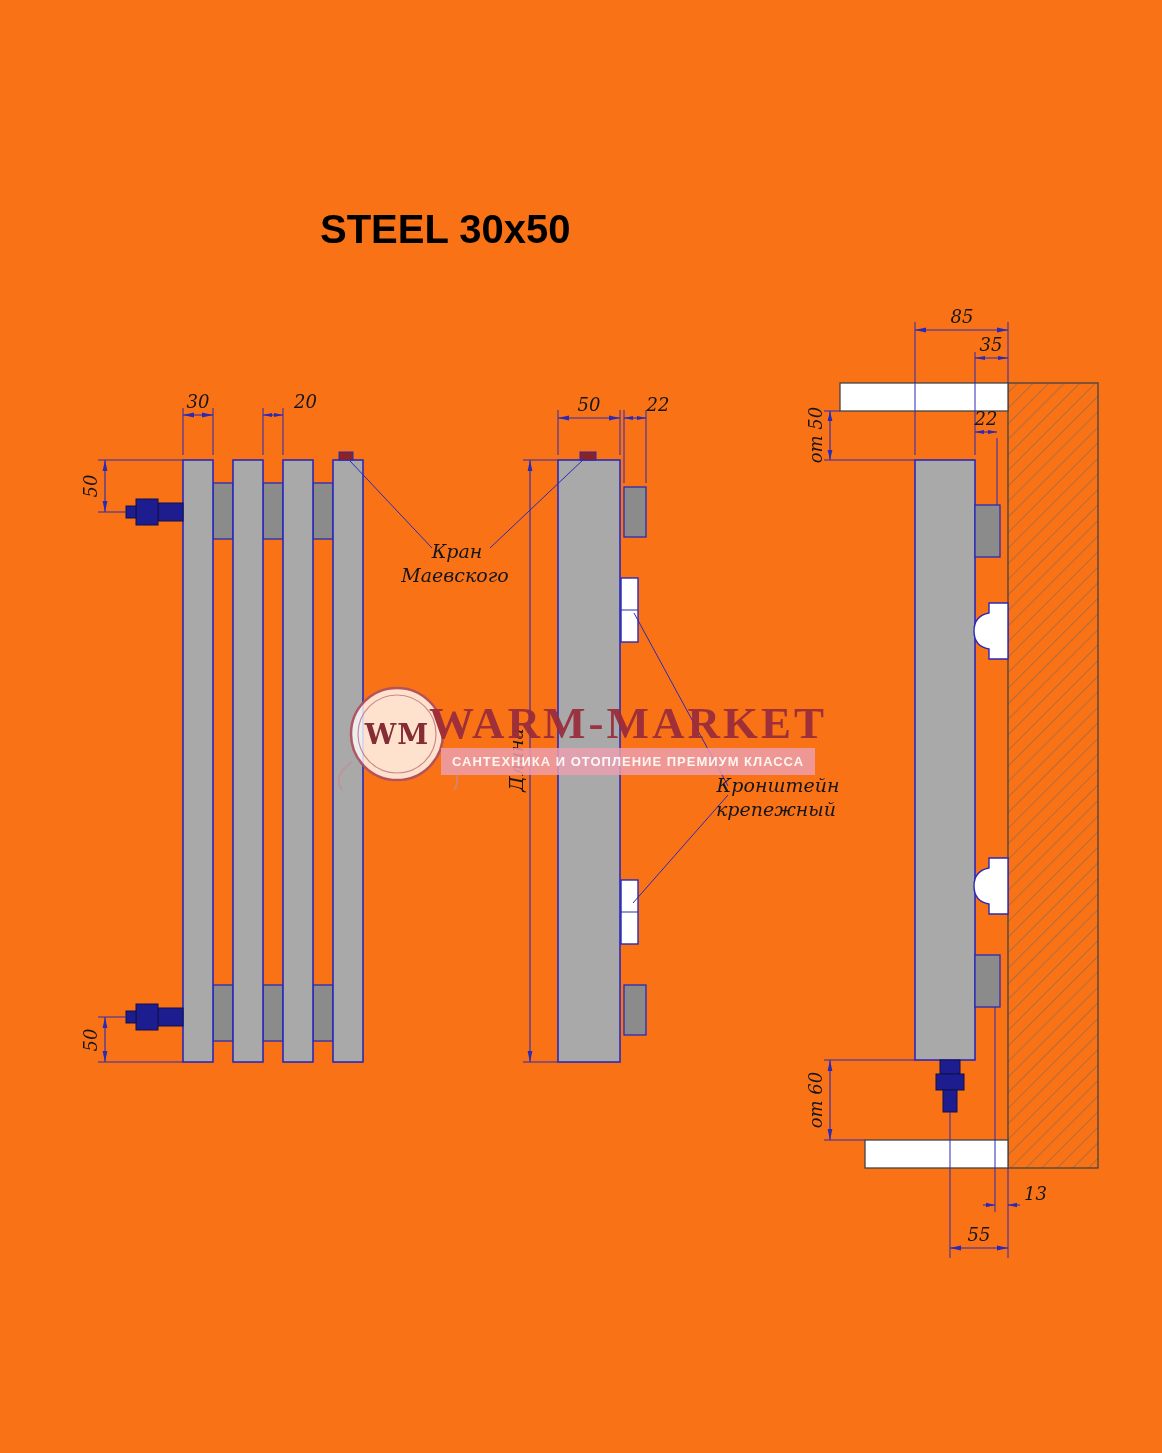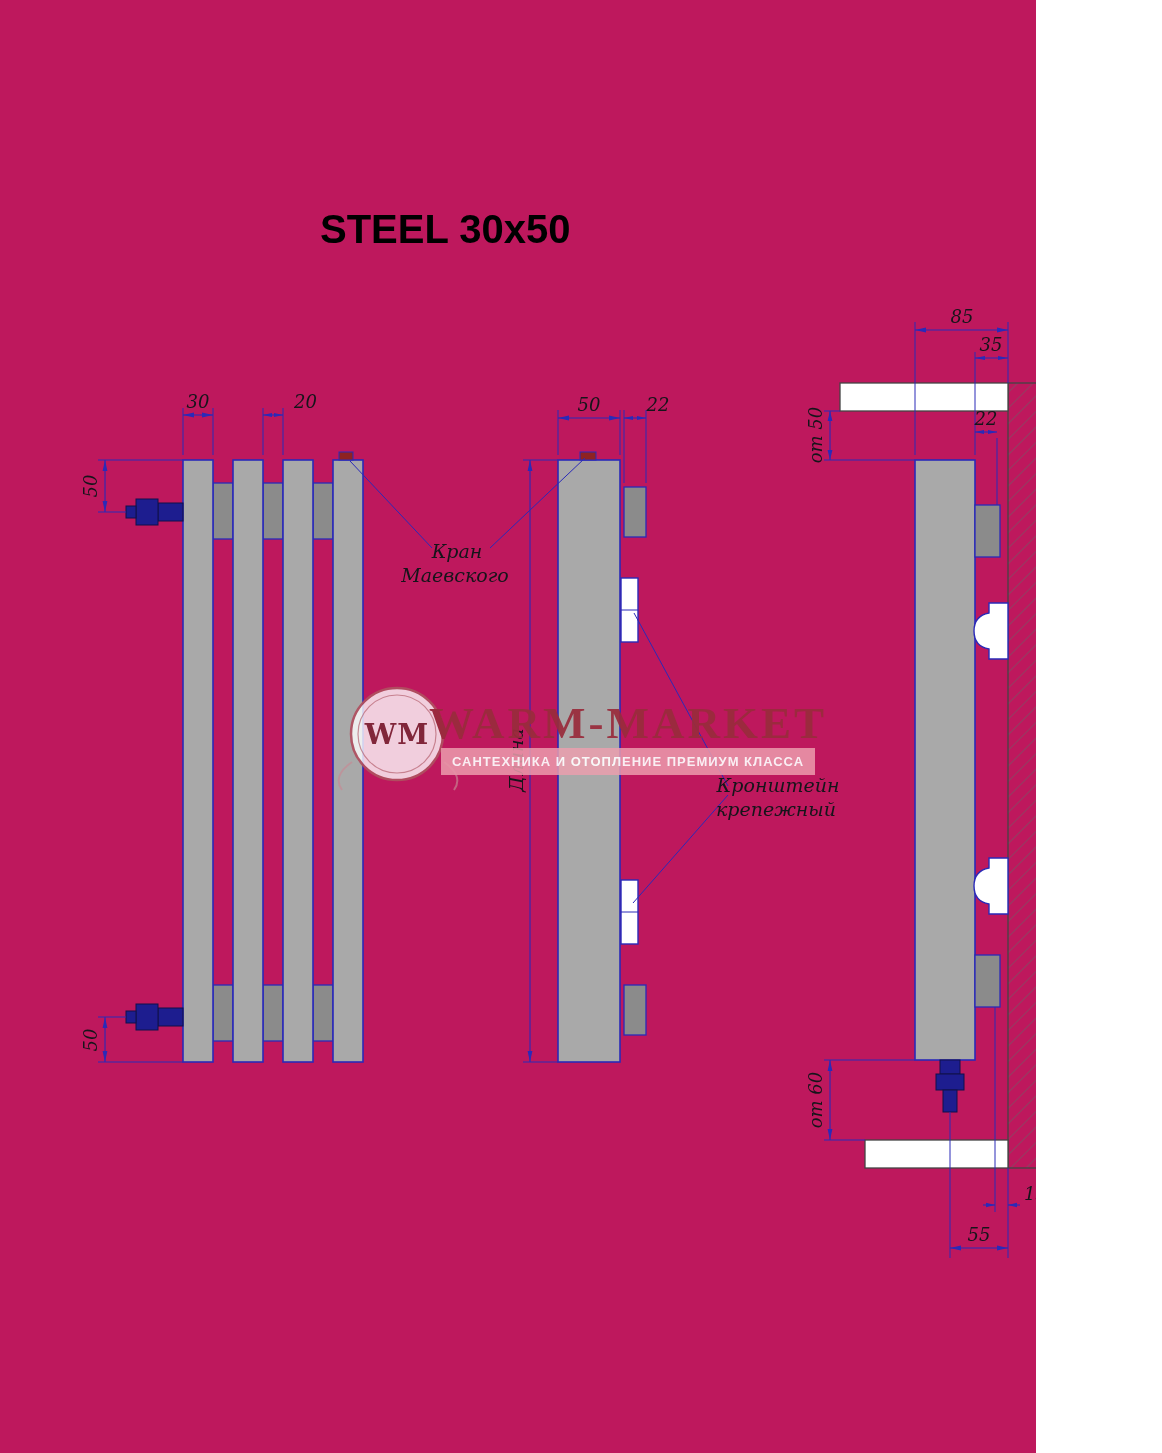--- a/index.html
+++ b/index.html
@@ -1,16 +1,16 @@
 <!DOCTYPE html>
 <html><head>
 <meta charset="utf-8">
 <style>
   html,body{margin:0;padding:0;background:#ffffff;}
-  .page{position:relative;width:1036px;height:1453px;background:#be185d;overflow:hidden;
+  .page{position:relative;width:1162px;height:1453px;background:#f97316;overflow:hidden;
         font-family:"Liberation Sans",sans-serif;}
   svg{position:absolute;left:0;top:0;}
   .title-text{font:700 40px "Liberation Sans",sans-serif;fill:#000;}
   .gray{fill:#a9a9a9;stroke:#2a2ab8;stroke-width:1.6;}
   .dgray{fill:#8b8b8b;stroke:#2a2ab8;stroke-width:1.3;}
   .navy{fill:#1d1d8f;stroke:#10104a;stroke-width:1;}
   .whitep{fill:#ffffff;stroke:#2a2ab8;stroke-width:1.4;}
   .redm{fill:#8e2222;stroke:#2a2ab8;stroke-width:1;}
   .dim{stroke:#2a2ab8;stroke-width:1.1;fill:none;}
   .ext{stroke:#2a2ab8;stroke-width:1;fill:none;}

